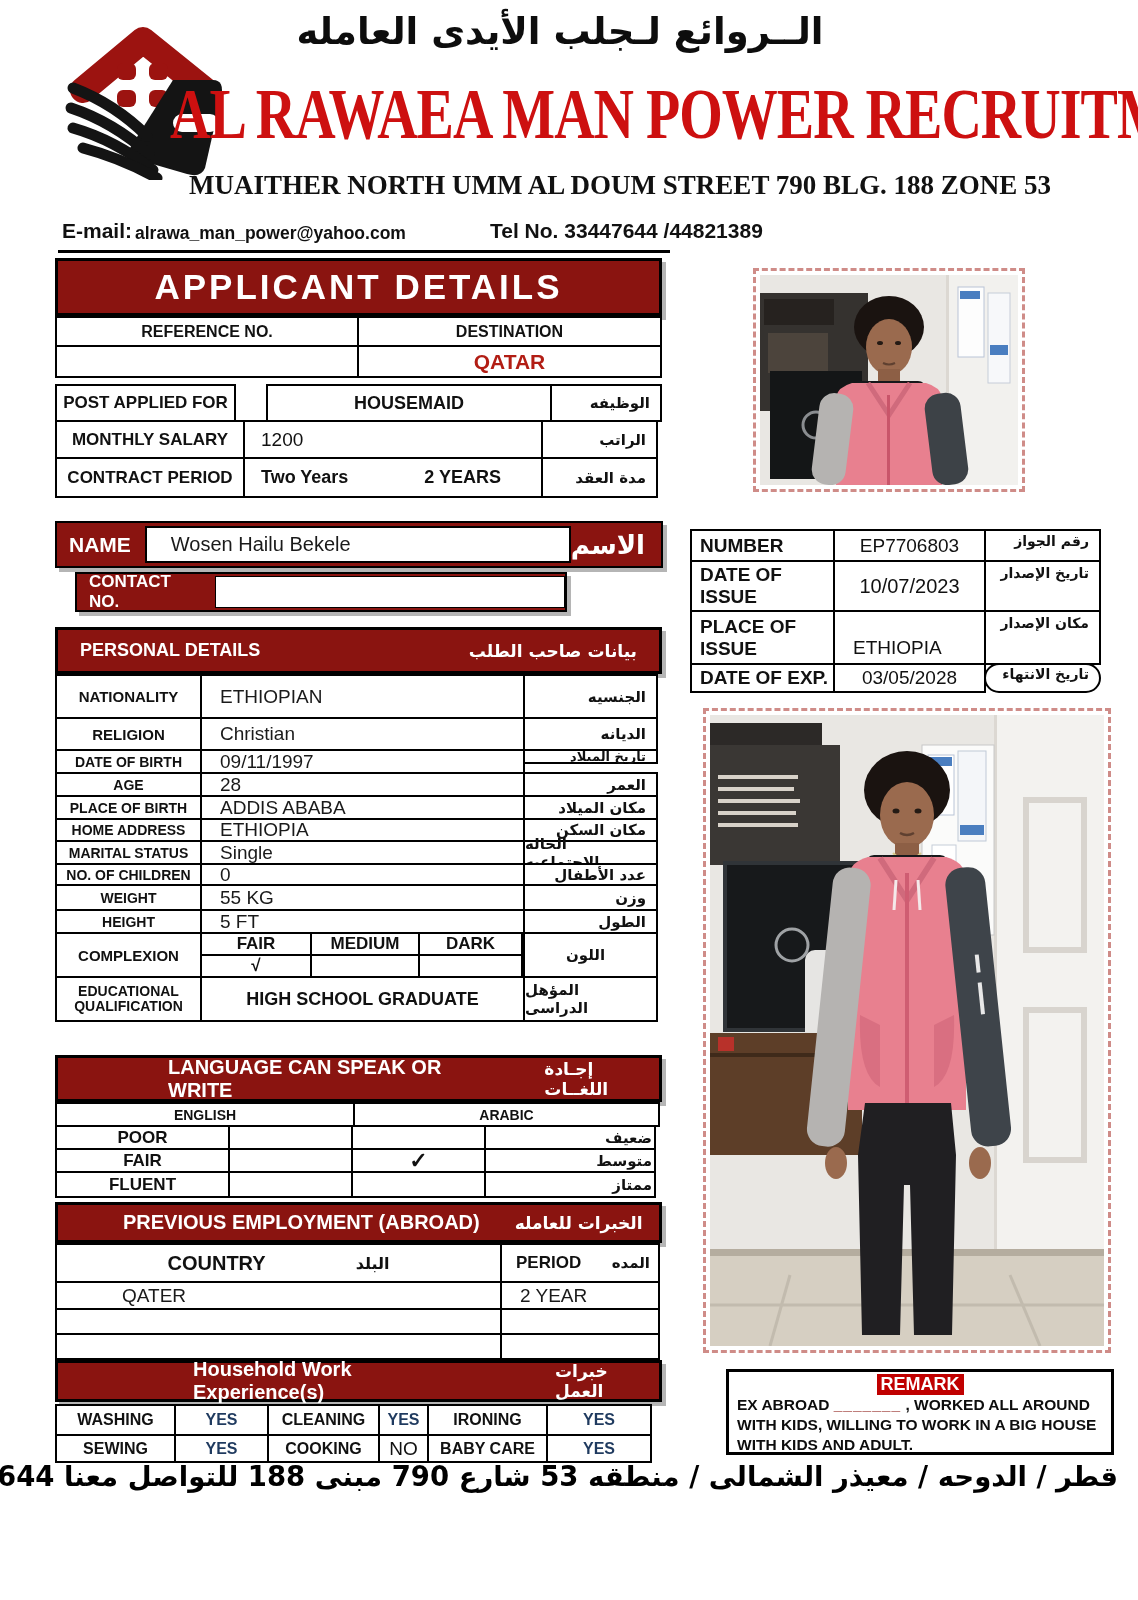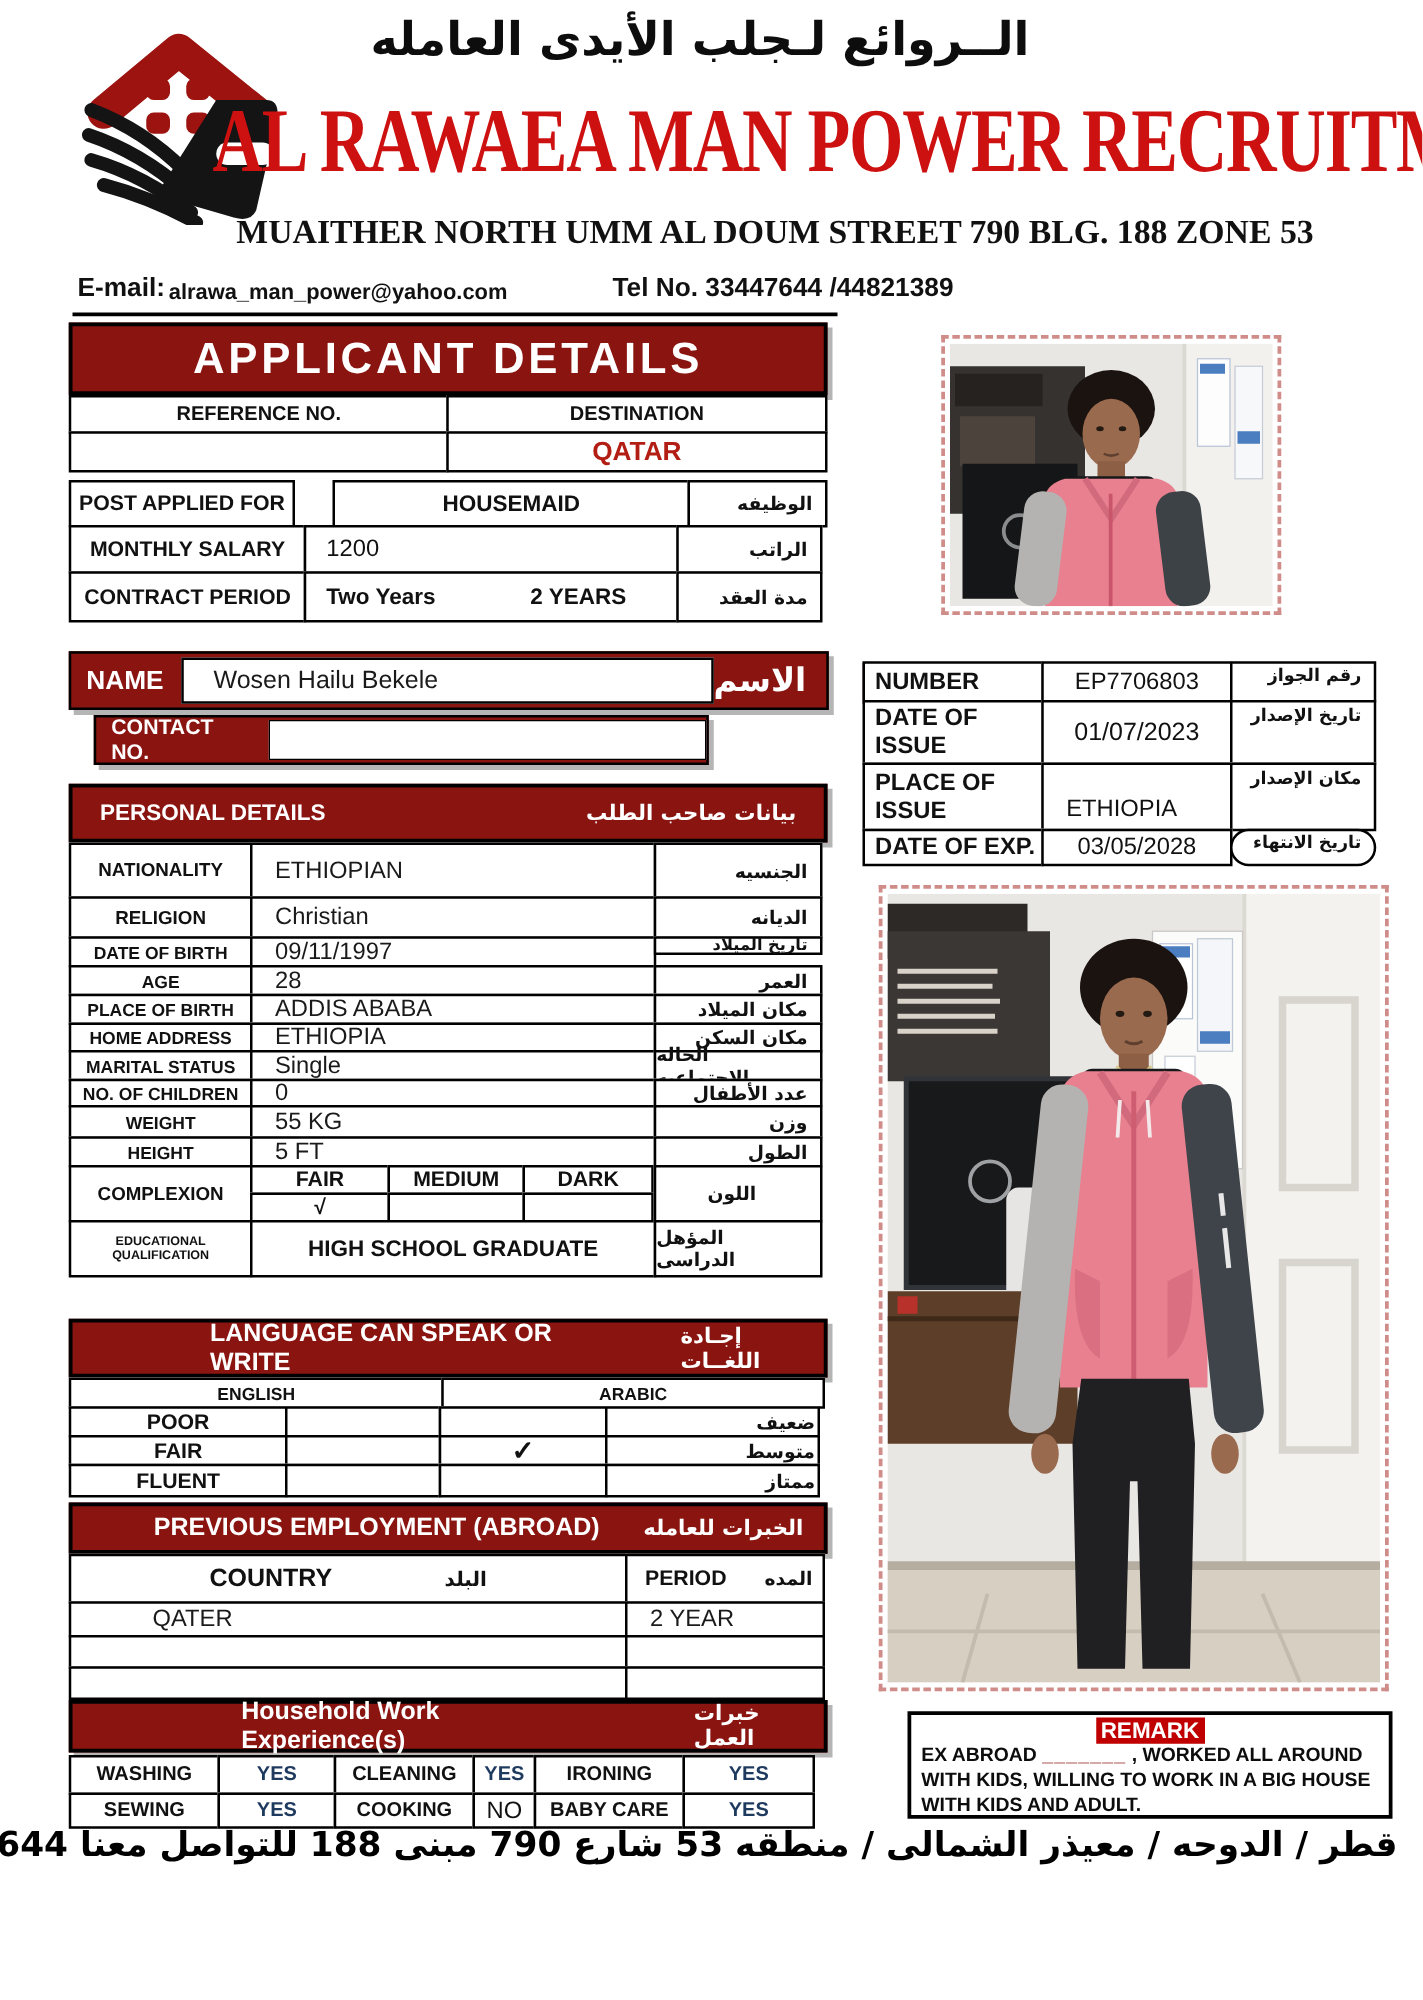--- a/index.html
+++ b/index.html
@@ -176,21 +176,21 @@
         <div class="td lbl" style="width:112px;height:24px;font-size:17px;margin:0;">FAIR</div>
         <div class="td lbl" style="width:110px;height:24px;font-size:17px;margin:0 0 0 -2px;">MEDIUM</div>
         <div class="td lbl" style="width:105px;height:24px;font-size:17px;margin:0 0 0 -2px;">DARK</div>
         <div class="td lbl" style="width:112px;height:24px;font-size:17px;margin:-2px 0 0 0;">√</div>
         <div class="td lbl" style="width:110px;height:24px;font-size:17px;margin:-2px 0 0 -2px;"></div>
         <div class="td lbl" style="width:105px;height:24px;font-size:17px;margin:-2px 0 0 -2px;"></div>
       </div>
       <div class="td arcell ar" style="width:135px;height:46px;justify-content:center;">اللون</div>
     </div>
     <div class="tr">
-      <div class="td lbl" style="width:147px;height:46px;font-size:10px;line-height:1.1;padding:0 22px;">EDUCATIONAL QUALIFICATION</div>
+      <div class="td lbl" style="width:147px;height:46px;font-size:14px;line-height:1.1;padding:0 22px;">EDUCATIONAL QUALIFICATION</div>
       <div class="td lbl" style="width:325px;height:46px;font-size:18px;">HIGH SCHOOL GRADUATE</div>
       <div class="td arcell ar" style="width:135px;height:46px;">المؤهل الدراسى</div>
     </div>
   </div>
 
   <div class="abs maroon shadow" style="top:1055px;left:55px;width:607px;height:47px;display:flex;align-items:center;">
     <span style="font-size:20px;font-weight:bold;margin-left:110px;">LANGUAGE CAN SPEAK OR WRITE</span>
     <span class="ar" style="font-size:17px;margin-left:45px;">إجـادة اللغــات</span>
   </div>
   <div class="tbl" style="top:1102px;left:55px;width:607px;">
@@ -308,21 +308,21 @@
     <span class="ar" style="font-size:15px;">سفر جواز ت نا بيا</span>
   </div>
   <div class="tbl" style="top:529px;left:690px;width:415px;">
     <div class="tr">
       <div class="td" style="width:145px;height:33px;font-weight:bold;font-size:19px;padding-left:8px;">NUMBER</div>
       <div class="td" style="width:153px;height:33px;justify-content:center;font-size:19px;">EP7706803</div>
       <div class="td arcell ar" style="width:117px;height:33px;align-items:flex-start;padding-top:2px;font-size:14px;">رقم الجواز</div>
     </div>
     <div class="tr">
       <div class="td" style="width:145px;height:52px;font-weight:bold;font-size:19px;padding-left:8px;line-height:1.15;">DATE OF ISSUE</div>
-      <div class="td" style="width:153px;height:52px;justify-content:center;font-size:20px;">01/07/2023</div>
+      <div class="td" style="width:153px;height:52px;justify-content:center;font-size:20px;">10/07/2023</div>
       <div class="td arcell ar" style="width:117px;height:52px;align-items:flex-start;padding-top:3px;font-size:14px;">تاريخ الإصدار</div>
     </div>
     <div class="tr">
       <div class="td" style="width:145px;height:55px;font-weight:bold;font-size:19px;padding-left:8px;line-height:1.15;">PLACE OF ISSUE</div>
       <div class="td" style="width:153px;height:55px;align-items:flex-end;padding:0 0 4px 18px;font-size:19px;">ETHIOPIA</div>
       <div class="td arcell ar" style="width:117px;height:55px;align-items:flex-start;padding-top:3px;font-size:14px;">مكان الإصدار</div>
     </div>
     <div class="tr">
       <div class="td" style="width:145px;height:30px;font-weight:bold;font-size:19px;padding-left:8px;">DATE OF EXP.</div>
       <div class="td" style="width:153px;height:30px;justify-content:center;font-size:19px;">03/05/2028</div>

